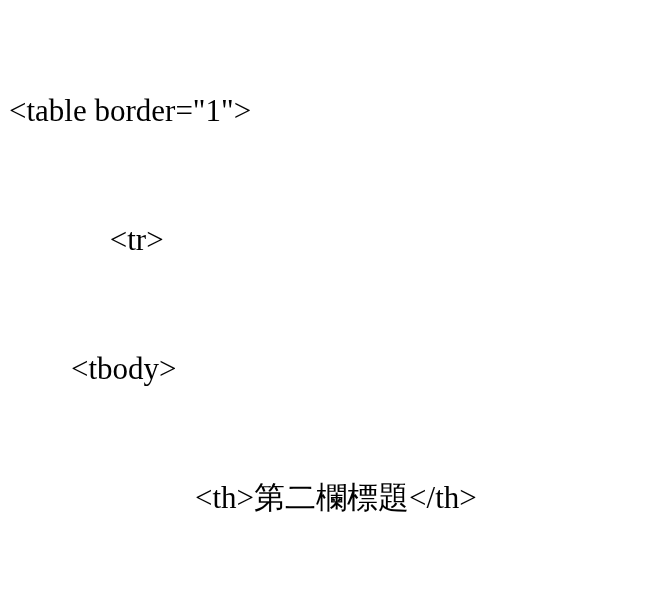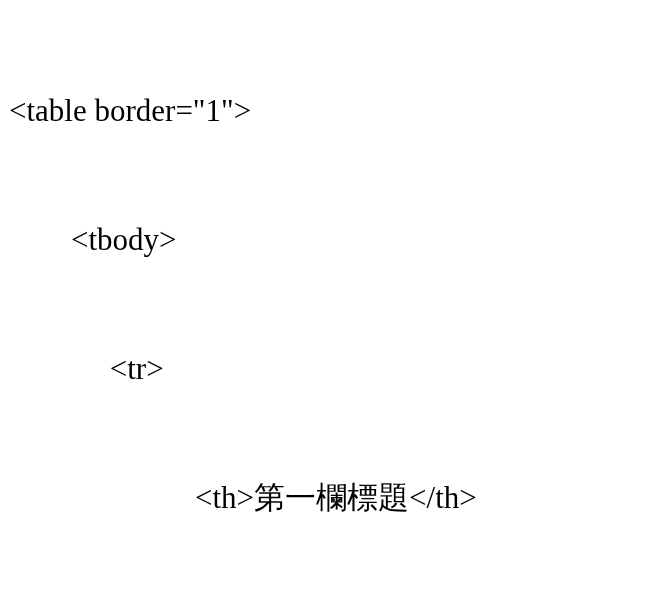--- a/index.html
+++ b/index.html
@@ -26,23 +26,22 @@
   }
   .code-line {
     height: 43px;
   }
 </style>
 </head>
 <body>
 
 <div class="code-block">
   <div class="code-line">&lt;table border="1"&gt;</div>
+  <div class="code-line">             &lt;tr&gt;</div>
   <div class="code-line">        &lt;tbody&gt;</div>
-  <div class="code-line">             &lt;tr&gt;</div>
-  <div class="code-line">                        &lt;th&gt;第一欄標題&lt;/th&gt;</div>
   <div class="code-line">                        &lt;th&gt;第二欄標題&lt;/th&gt;</div>
   
   
   
   
   
   
   
   
   

